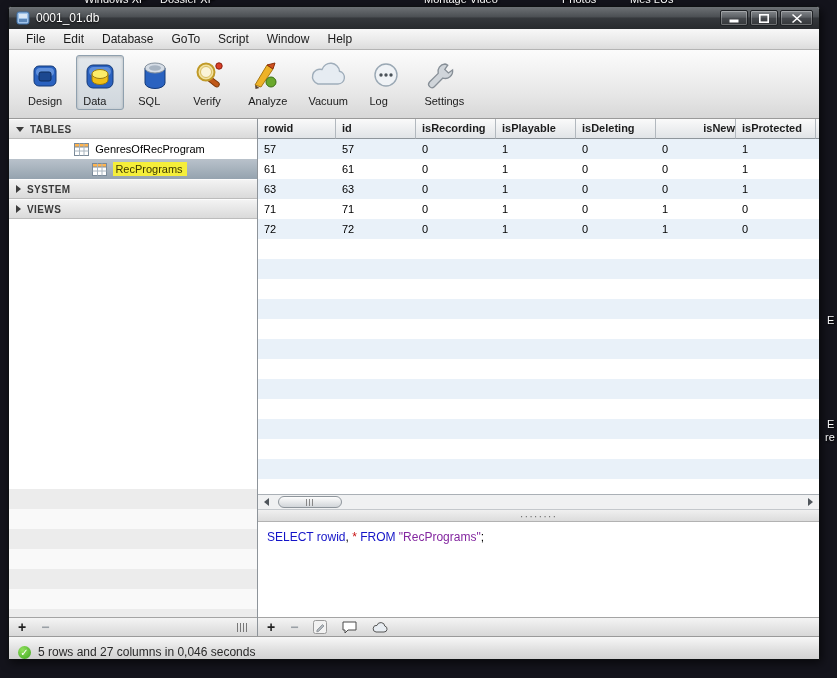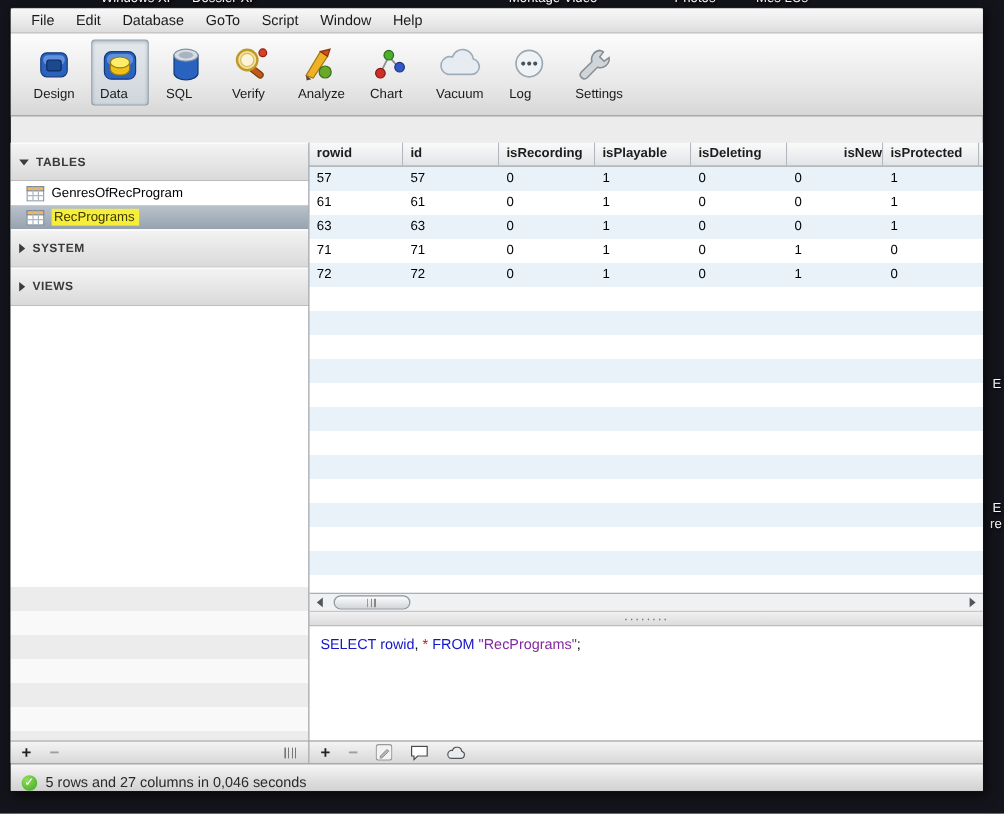--- a/index.html
+++ b/index.html
@@ -28,25 +28,25 @@
   .tbtn.active { background:linear-gradient(#e3e8ec,#cfd6dc); border:1px solid #8fa0ae; box-shadow:inset 0 1px 3px rgba(0,0,0,.22); }
   .ticon { height:34px; display:flex; align-items:center; justify-content:center; }
   .tlabel { font-size:11px; color:#1a1a1a; margin-top:2px; white-space:nowrap; }
 
   
   .content { position:absolute; top:112px; left:0; right:0; bottom:23px; display:flex; background:#e8e8e8; }
   .sidebar { width:248px; flex:none; background:#fff; display:flex; flex-direction:column; }
   .main { flex:1; border-left:1px solid #8e949a; display:flex; flex-direction:column; min-width:0; }
 
   
-  .tree-header { height:32px; flex:none; background:linear-gradient(#f3f3f3,#dadada); border-top:1px solid #fcfcfc; border-bottom:1px solid #bcbcbc; display:flex; align-items:center; padding-left:7px; font-size:10px; font-weight:bold; color:#3a3a3a; letter-spacing:.4px; cursor:default; }
+  .tree-header { height:20px; flex:none; background:linear-gradient(#f3f3f3,#dadada); border-top:1px solid #fcfcfc; border-bottom:1px solid #bcbcbc; display:flex; align-items:center; padding-left:7px; font-size:10px; font-weight:bold; color:#3a3a3a; letter-spacing:.4px; cursor:default; }
   .tri { width:0; height:0; margin-right:6px; flex:none; }
   .tri-down { border-left:4px solid transparent; border-right:4px solid transparent; border-top:5px solid #3c3c3c; }
   .tri-right { border-top:4px solid transparent; border-bottom:4px solid transparent; border-left:5px solid #3c3c3c; }
-  .tree-item { height:20px; flex:none; display:flex; align-items:center; padding-left:13px; font-size:11px; color:#000; background:#fff; cursor:default; }
+  .tree-item { height:20px; flex:none; display:flex; align-items:center; padding-left:13px; font-size:11px; color:#000; background:#fff; cursor:default;justify-content:center; }
   .tree-item svg { margin-right:6px; flex:none; }
   .tree-item.selected { background:linear-gradient(#b9c2cb,#95a3af); }
   .tree-item.selected .tree-label { background:#f5ee3a; color:#3c3800; padding:1px 4px 1px 2px; }
   .sidebar-empty { flex:1; background:#fff; }
   .filters-header { height:17px; flex:none; background:linear-gradient(#f1f1f1,#d8d8d8); border-top:1px solid #aeaeae; border-bottom:1px solid #aeaeae; display:flex; align-items:center; padding:0 7px; font-size:10.5px; font-weight:bold; color:#2a2a2a; }
   .spacer { flex:1; }
   .hamburger { width:12px; height:8px; background:repeating-linear-gradient(to bottom,#555 0 1px,transparent 1px 3px); cursor:pointer; }
   .filters-body { height:128px; flex:none; background:repeating-linear-gradient(to bottom,#ececec 0 20px,#f9f9f9 20px 40px); }
 
   
@@ -93,20 +93,47 @@
   <span class="desktop-label" style="left:160px;top:-7px">Dossier XP</span>
   <span class="desktop-label" style="left:424px;top:-7px">Montage Video</span>
   <span class="desktop-label" style="left:562px;top:-7px">Photos</span>
   <span class="desktop-label" style="left:630px;top:-7px">Mes LUs</span>
   <span class="desktop-label" style="left:827px;top:314px">E</span>
   <span class="desktop-label" style="left:827px;top:418px">E</span>
   <span class="desktop-label" style="left:825px;top:431px">re</span>
 
   <div id="app-window">
 
+    <div class="titlebar">
+      <span class="app-icon">
+        <svg width="14" height="14" viewBox="0 0 14 14">
+            <rect x="1" y="1" width="12" height="12" rx="2" fill="#9fc2e8" stroke="#3c6ea5"></rect>
+            <rect x="3" y="3" width="8" height="4" fill="#d7e6f5"></rect>
+            <rect x="3" y="8" width="8" height="3" fill="#5b87b8"></rect>
+          </svg>
+      </span>
+      <span class="win-title">0001_01.db</span>
+      <div class="win-controls">
+        <div class="wbtn">
+            <svg width="10" height="9" viewBox="0 0 10 9">
+              <rect x="0.5" y="5.5" width="9" height="3" fill="#fff"></rect>
+            </svg>
+          </div>
+        <div class="wbtn">
+            <svg width="10" height="9" viewBox="0 0 10 9">
+              <rect x="0.8" y="0.8" width="8.4" height="7.4" fill="none" stroke="#fff" stroke-width="1.6"></rect>
+            </svg>
+          </div>
+        <div class="wbtn wbtn-close">
+            <svg width="10" height="9" viewBox="0 0 10 9">
+              <path d="M1 0 L5 3.4 L9 0 L10 1 L6 4.5 L10 8 L9 9 L5 5.6 L1 9 L0 8 L4 4.5 L0 1 Z" fill="#fff"></path>
+            </svg>
+          </div>
+      </div>
+    </div>
 
     <div class="menubar" id="menubar">
         <span class="menu-item">File</span>
         <span class="menu-item">Edit</span>
         <span class="menu-item">Database</span>
         <span class="menu-item">GoTo</span>
         <span class="menu-item">Script</span>
         <span class="menu-item">Window</span>
         <span class="menu-item">Help</span>
       </div>
@@ -157,31 +184,20 @@
         <div class="tbtn">
           <span class="ticon">
             <svg width="34" height="32" viewBox="0 0 34 32">
               <polygon points="7,25 19,5 25,9 13,27" fill="#eeb227" stroke="#a87810"></polygon>
               <polygon points="19,5 25,9 27,3" fill="#d05020" stroke="#8c3008"></polygon>
               <polygon points="7,25 7.5,29 11.5,28" fill="#5a4332"></polygon>
               <circle cx="23" cy="22" r="5" fill="#6aa82c" stroke="#3c7014"></circle>
             </svg>
           </span>
           <span class="tlabel">Analyze</span>
-        </div>
-        <div class="tbtn">
-          <span class="ticon">
-            <svg width="34" height="32" viewBox="0 0 34 32">
-              <path d="M9 23 L16 9 L24 18" fill="none" stroke="#8a9096" stroke-width="1.5"></path>
-              <circle cx="9" cy="23" r="4" fill="#cc3028" stroke="#801810"></circle>
-              <circle cx="16" cy="8" r="4" fill="#4caf30" stroke="#2c6c18"></circle>
-              <circle cx="25" cy="18" r="4" fill="#3058c8" stroke="#1c3480"></circle>
-            </svg>
-          </span>
-          <span class="tlabel">Chart</span>
         </div>
         <div class="tbtn">
           <span class="ticon">
             <svg width="40" height="32" viewBox="0 0 40 32">
               <path d="M10 24 h20 a6.5 6.5 0 0 0 1.5-12.8 A9 9 0 0 0 14 9.5 A6.8 6.8 0 0 0 10 24 z" fill="#e6ecf2" stroke="#9fadba" stroke-width="1.4"></path>
             </svg>
           </span>
           <span class="tlabel">Vacuum</span>
         </div>
         <div class="tbtn">

